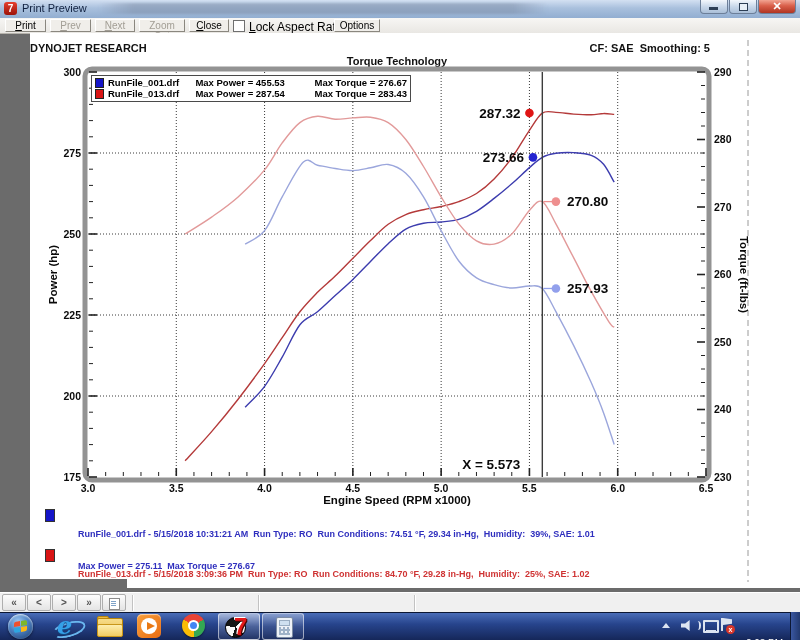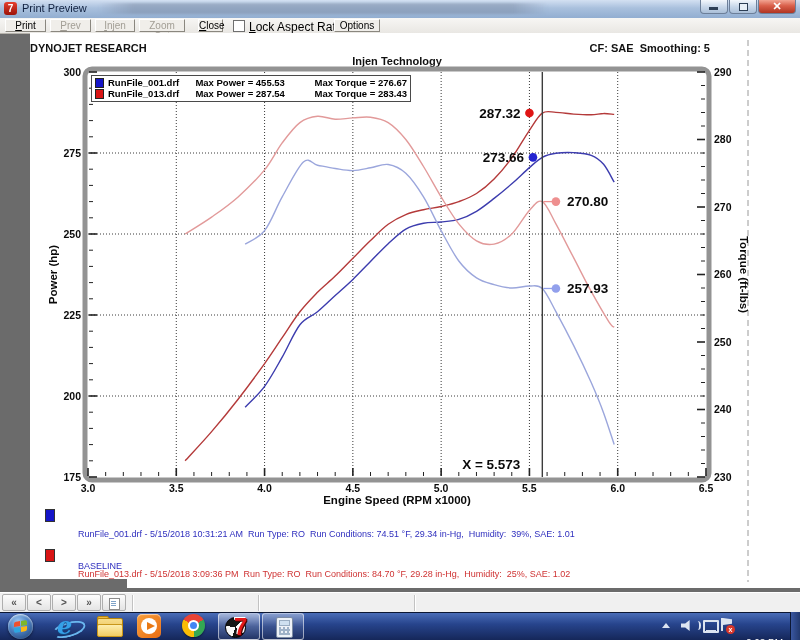--- a/index.html
+++ b/index.html
@@ -54,21 +54,21 @@
   
   .legend{position:absolute;left:91px;top:75px;width:320px;height:27px;background:#fff;
     border:1px solid #4a4a4a;box-sizing:border-box;padding:1px 3px;
     font-size:9.5px;font-weight:bold;color:#000;}
   .legend-row{display:flex;align-items:center;height:11px;gap:4px;white-space:pre;}
   .legend-sq{width:7px;height:8px;border:1px solid #222;flex:0 0 auto;}
   .legend-file{width:84px;}
   .legend-power{width:116px;}
 
   
-  .ann{position:absolute;left:78px;width:690px;font-size:9px;line-height:10.5px;white-space:pre;}
+  .ann{position:absolute;left:78px;width:690px;font-size:9px;line-height:10.5px;white-space:pre;font-weight:bold;}
   .ann-sq{position:absolute;left:45px;width:8px;height:11px;border:1.5px solid #333;box-sizing:content-box;}
 
   
   .statusbar{position:absolute;left:0;top:592px;width:800px;height:20px;background:#f0f0f0;
     border-top:1px solid #ffffff;}
   .sbtn{position:absolute;top:1px;width:24px;height:17px;border:1px solid #aeaeae;border-radius:2px;
     background:linear-gradient(#fdfdfd,#e4e4e4);font-size:10px;font-weight:bold;color:#555;
     text-align:center;line-height:15px;box-sizing:border-box;}
   .sicon-page{position:absolute;left:6px;top:3px;width:9px;height:10px;background:#fff;border:1px solid #8a8a8a;}
   .sicon-page i{position:absolute;left:1px;top:2px;width:5px;height:1px;background:#7fa3c8;box-shadow:0 2px 0 #7fa3c8,0 4px 0 #7fa3c8;}
@@ -160,32 +160,32 @@
         <span class="rest"></span>
       </div>
     <div class="winbtn close-btn" style="left:758px;width:38px;">
         <span class="x">✕</span>
       </div>
   </div>
 
   <div class="toolbar">
     <div class="tbtn accel" style="left:5px;width:41px;">Print</div>
     <div class="tbtn accel disabled" style="left:50px;width:41px;">Prev</div>
-    <div class="tbtn accel disabled" style="left:95px;width:40px;">Injen</div>
+    <div class="tbtn accel disabled" style="left:95px;width:40px;">Next</div>
     <div class="tbtn disabled" style="left:139px;width:46px;">Zoom Out</div>
-    <div class="tbtn accel" style="left:198px;width:25px;">Close</div>
+    <div class="tbtn accel" style="left:189px;width:40px;">Close</div>
     <div class="checkbox"></div>
     <span class="lock-label">Lock Aspect Ratio</span>
     <div class="tbtn" style="left:334px;width:46px;">Options</div>
   </div>
 
   <div class="page"></div>
 
   <div class="hdr1">DYNOJET RESEARCH</div>
-  <div class="hdr2">Injen Technology</div>
+  <div class="hdr2">Torque Technology</div>
   <div class="hdr-cf">CF: SAE  Smoothing: 5</div>
 
   <svg id="chart" viewBox="0 0 800 640">
       <line x1="748" y1="40" x2="748" y2="582" stroke="#9a9a9a" stroke-width="1" stroke-dasharray="6,4"></line>
       <line x1="176.28571428571428" y1="72" x2="176.28571428571428" y2="477" stroke="#3a3a3a" stroke-width="1" stroke-dasharray="1,2"></line>
       <line x1="264.57142857142856" y1="72" x2="264.57142857142856" y2="477" stroke="#3a3a3a" stroke-width="1" stroke-dasharray="1,2"></line>
       <line x1="352.85714285714283" y1="72" x2="352.85714285714283" y2="477" stroke="#3a3a3a" stroke-width="1" stroke-dasharray="1,2"></line>
       <line x1="441.1428571428571" y1="72" x2="441.1428571428571" y2="477" stroke="#3a3a3a" stroke-width="1" stroke-dasharray="1,2"></line>
       <line x1="529.4285714285714" y1="72" x2="529.4285714285714" y2="477" stroke="#3a3a3a" stroke-width="1" stroke-dasharray="1,2"></line>
       <line x1="617.7142857142857" y1="72" x2="617.7142857142857" y2="477" stroke="#3a3a3a" stroke-width="1" stroke-dasharray="1,2"></line>
@@ -340,21 +340,20 @@
       <span class="legend-sq" id="leg-sq-1" style="background: rgb(216, 20, 20);"></span>
       <span class="legend-file">RunFile_013.drf</span>
       <span class="legend-power">Max Power = 287.54</span>
       <span>Max Torque = 283.43</span>
     </div>
   </div>
 
   <div class="ann-sq" id="ann-sq-0" style="top: 509px; background: rgb(21, 21, 200);"></div>
   <div class="ann" id="ann-0" style="top: 508px; color: rgb(47, 47, 190);">
     <div>RunFile_001.drf - 5/15/2018 10:31:21 AM  Run Type: RO  Run Conditions: 74.51 °F, 29.34 in-Hg,  Humidity:  39%, SAE: 1.01</div>
-    <div>BASELINE</div>
     <div>Max Power = 275.11  Max Torque = 276.67</div>
   </div>
   <div class="ann-sq" id="ann-sq-1" style="top: 549px; background: rgb(216, 20, 20);"></div>
   <div class="ann" id="ann-1" style="top: 548px; color: rgb(207, 51, 51);">
     <div>RunFile_013.drf - 5/15/2018 3:09:36 PM  Run Type: RO  Run Conditions: 84.70 °F, 29.28 in-Hg,  Humidity:  25%, SAE: 1.02</div>
     <div>EVO2100</div>
     <div>Max Power = 287.54  Max Torque = 283.43</div>
   </div>
 
   <div class="gray-notch"></div>

